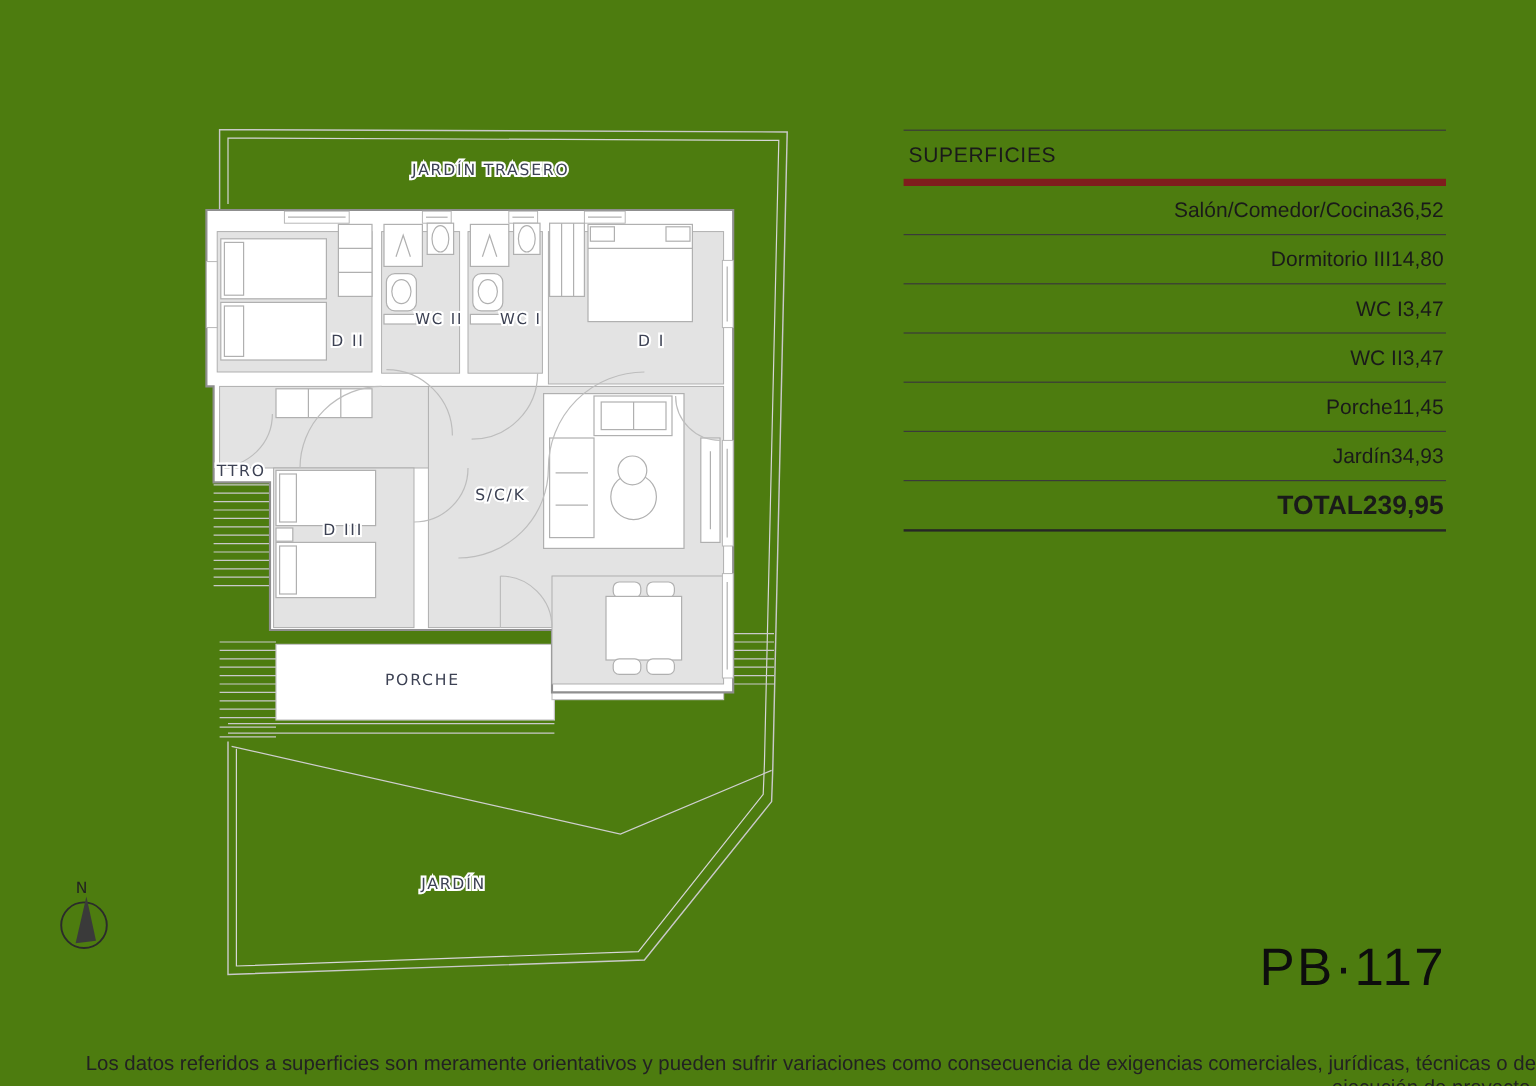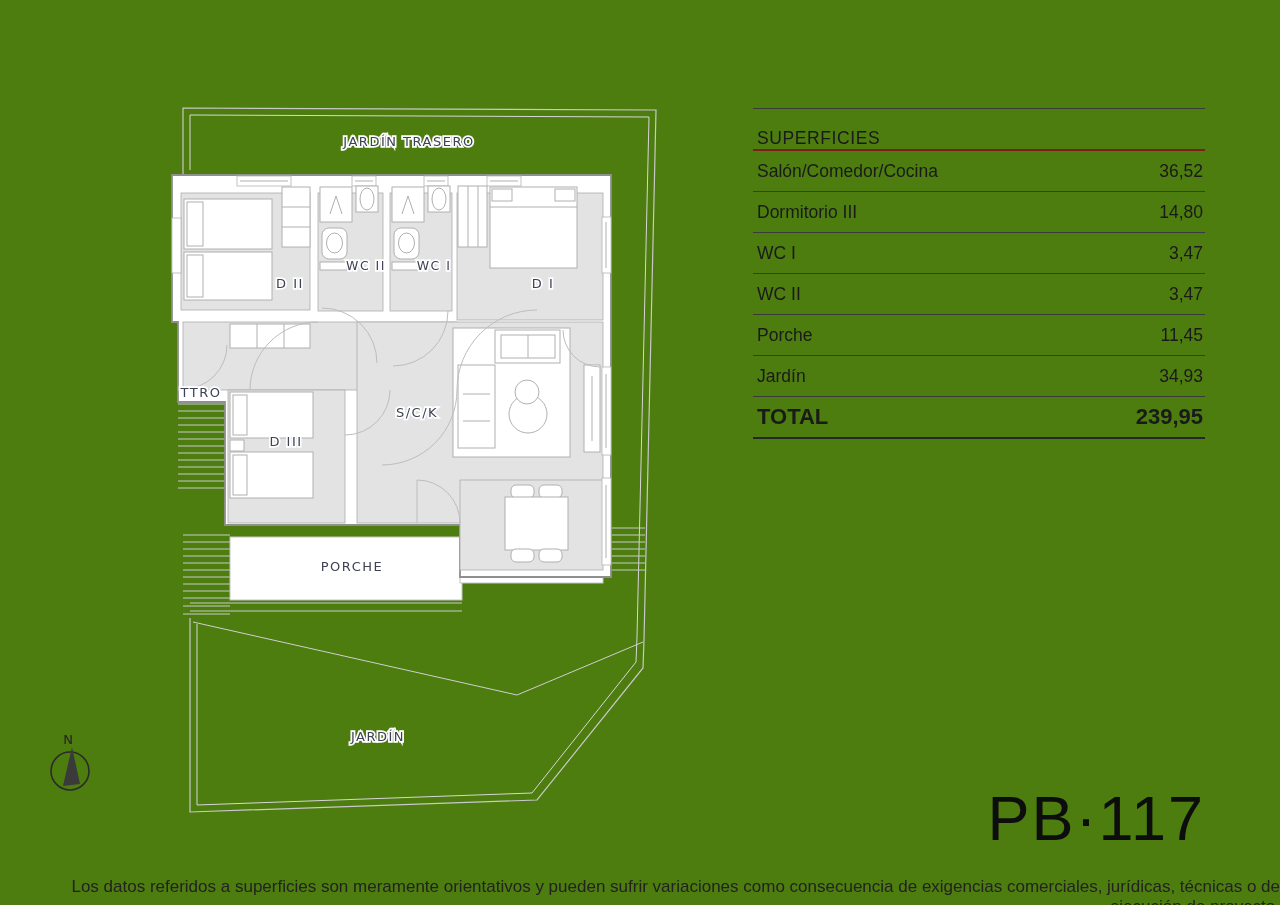--- a/index.html
+++ b/index.html
@@ -20,28 +20,28 @@
   .door{fill:none;stroke:#bdbdbd;stroke-width:1;}
   .plan-label{font-family:"DejaVu Sans",sans-serif;fill:#3d4254;letter-spacing:1.5px;
               paint-order:stroke;stroke:#ffffff;stroke-width:3.5px;text-anchor:middle;}
   .compass-ring{fill:none;stroke:#2b2b2b;stroke-width:1.6;}
   .compass-needle{fill:#3a3a3a;}
   .compass-n{font-family:"DejaVu Sans",sans-serif;fill:#222;font-size:13px;text-anchor:middle;}
 
   
   .sup-table{position:absolute;left:753px;top:108px;width:452px;color:#1a1a1a;
              border-top:1px solid #3a3a3a;font-size:17.5px;}
-  .sup-header{height:40px;display:flex;align-items:flex-end;border-bottom:2px solid #7f1d1d;
+  .sup-header{height:40px;display:flex;align-items:center;border-bottom:6px solid #7f1d1d;
               letter-spacing:.6px;padding-left:4px;}
-  .sup-row{height:40px;display:flex;align-items:center;justify-content:space-between;
+  .sup-row{height:40px;display:flex;align-items:center;justify-content:flex-end;
            border-bottom:1px solid #3a3a3a;padding-left:4px;}
   .sup-row .val{padding-right:2px;}
   .sup-row.total{font-weight:bold;font-size:22px;border-bottom:2px solid #262626;}
 
-  .plan-code{position:absolute;right:75px;top:782px;font-size:63px;font-weight:500;
+  .plan-code{position:absolute;right:75px;top:782px;font-size:44px;font-weight:500;
              letter-spacing:2px;color:#0d0d0d;}
   .disclaimer{position:absolute;left:0;right:0;top:877px;text-align:right;
               font-size:17px;color:#222;}
 </style>
 </head>
 <body>
 
 <div class="page">
 
   <svg width="1280" height="905" viewBox="0 0 1280 905">

